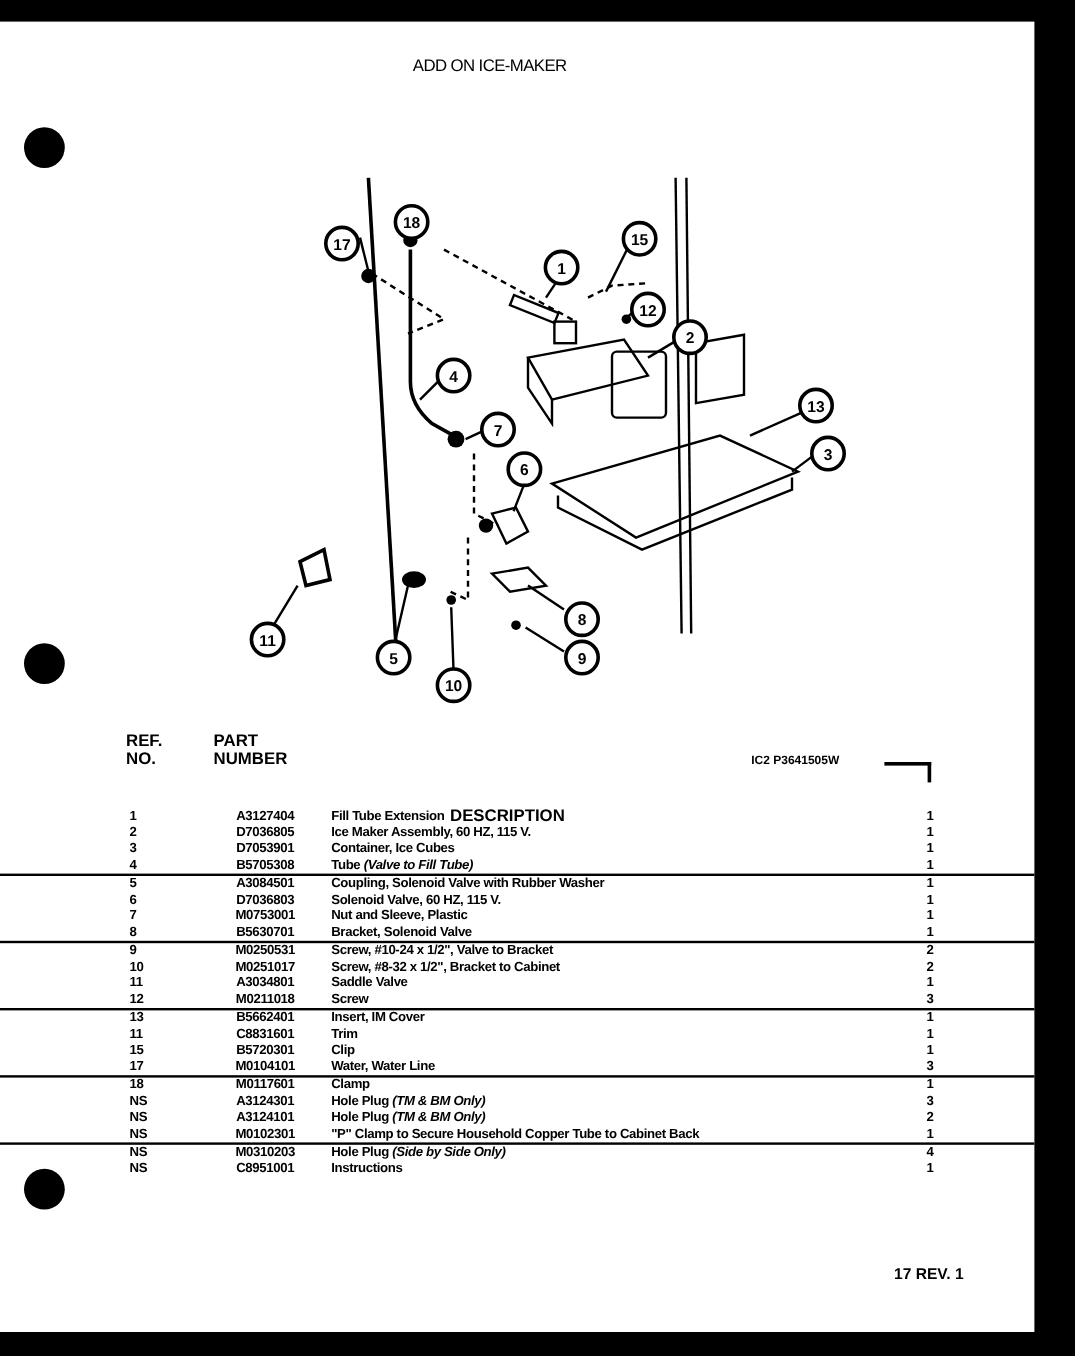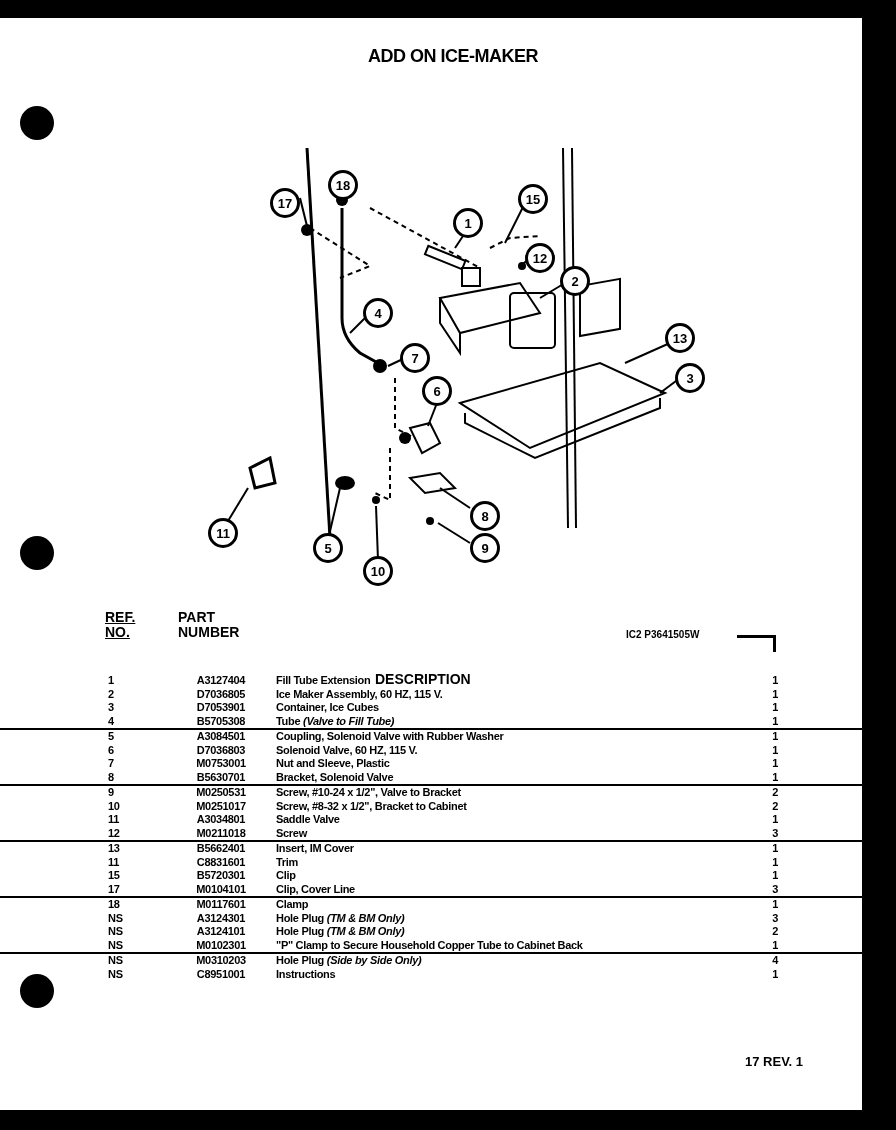--- a/index.html
+++ b/index.html
@@ -7,37 +7,37 @@
       width: 896px; height: 1130px; position: relative; overflow: hidden;
       background: #000000;
       font-family: "Liberation Sans", sans-serif;
       color: #000;
     }
     .page {
       position: absolute; left: 0; top: 18px; width: 862px; height: 1092px;
       background: #ffffff;
     }
     .title {
-      position: absolute; left: 368px; top: 28px; width: 200px;
-      font-size: 18px; font-weight: bold; letter-spacing: -0.5px;
+      position: absolute; left: 344px; top: 28px; width: 200px;
+      font-size: 14px; font-weight: normal; letter-spacing: -0.5px;
       text-align: left;
     }
     .punch {
       position: absolute; left: 20px; width: 34px; height: 34px;
       border-radius: 50%; background: #000;
     }
     .diagram { position: absolute; left: 200px; top: 130px; width: 520px; height: 450px; }
     .callout {
       position: absolute; width: 24px; height: 24px; border: 3px solid #000;
       border-radius: 50%; background: #fff; font-weight: bold; font-size: 13px;
       display: flex; align-items: center; justify-content: center;
       font-family: "Liberation Sans", sans-serif;
     }
     .table-head { position: absolute; top: 592px; left: 0; width: 862px; height: 40px; font-weight: bold; }
-    .h-ref { position: absolute; left: 105px; top: 0; font-size: 14px; line-height: 15px; text-decoration: underline; }
+    .h-ref { position: absolute; left: 105px; top: 0; font-size: 14px; line-height: 15px; }
     .h-part { position: absolute; left: 178px; top: 0; font-size: 14px; line-height: 15px; }
     .h-desc { position: absolute; left: 375px; top: 17px; font-size: 14px; margin-top: 44px; }
     .h-code { position: absolute; left: 626px; top: 19px; font-size: 10px; font-weight: bold; }
     .h-bracket {
       position: absolute; left: 737px; top: 25px; width: 36px; height: 14px;
       border-top: 3px solid #000; border-right: 3px solid #000;
     }
     .rows { position: absolute; left: 0; top: 656px; width: 862px; }
     .row {
       position: relative; height: 13.5px; font-size: 11px; font-weight: bold;
@@ -244,21 +244,21 @@
   </div>
       <div class="row">
     <span class="c-ref">15</span>
     <span class="c-part">B5720301</span>
     <span class="c-desc"><span class="d">Clip</span> <i class="n"></i></span>
     <span class="c-qty">1</span>
   </div>
       <div class="row">
     <span class="c-ref">17</span>
     <span class="c-part">M0104101</span>
-    <span class="c-desc"><span class="d">Clip, Cover Line</span> <i class="n"></i></span>
+    <span class="c-desc"><span class="d">Water, Water Line</span> <i class="n"></i></span>
     <span class="c-qty">3</span>
   </div>
       <div class="row sep">
     <span class="c-ref">18</span>
     <span class="c-part">M0117601</span>
     <span class="c-desc"><span class="d">Clamp</span> <i class="n"></i></span>
     <span class="c-qty">1</span>
   </div>
       <div class="row">
     <span class="c-ref">NS</span>

